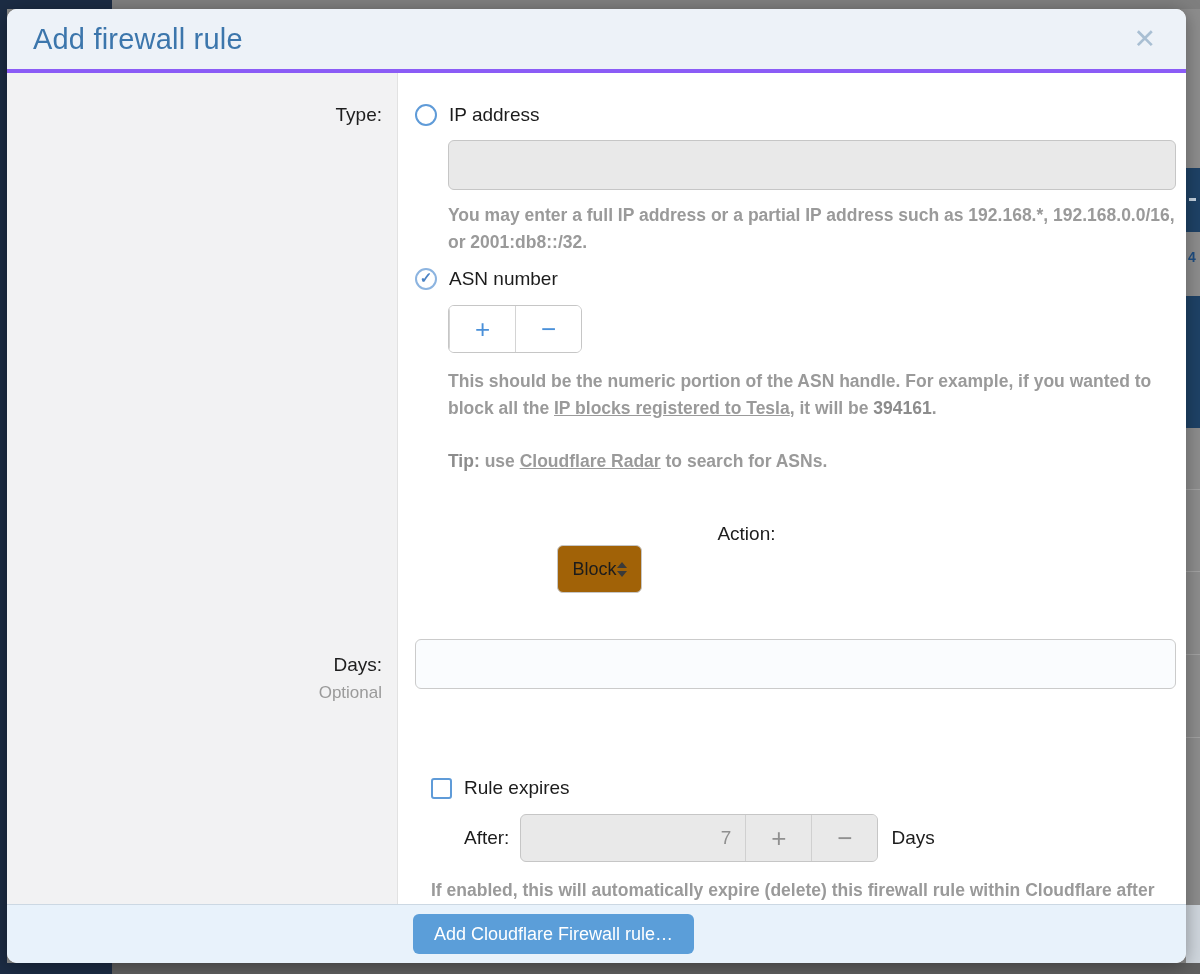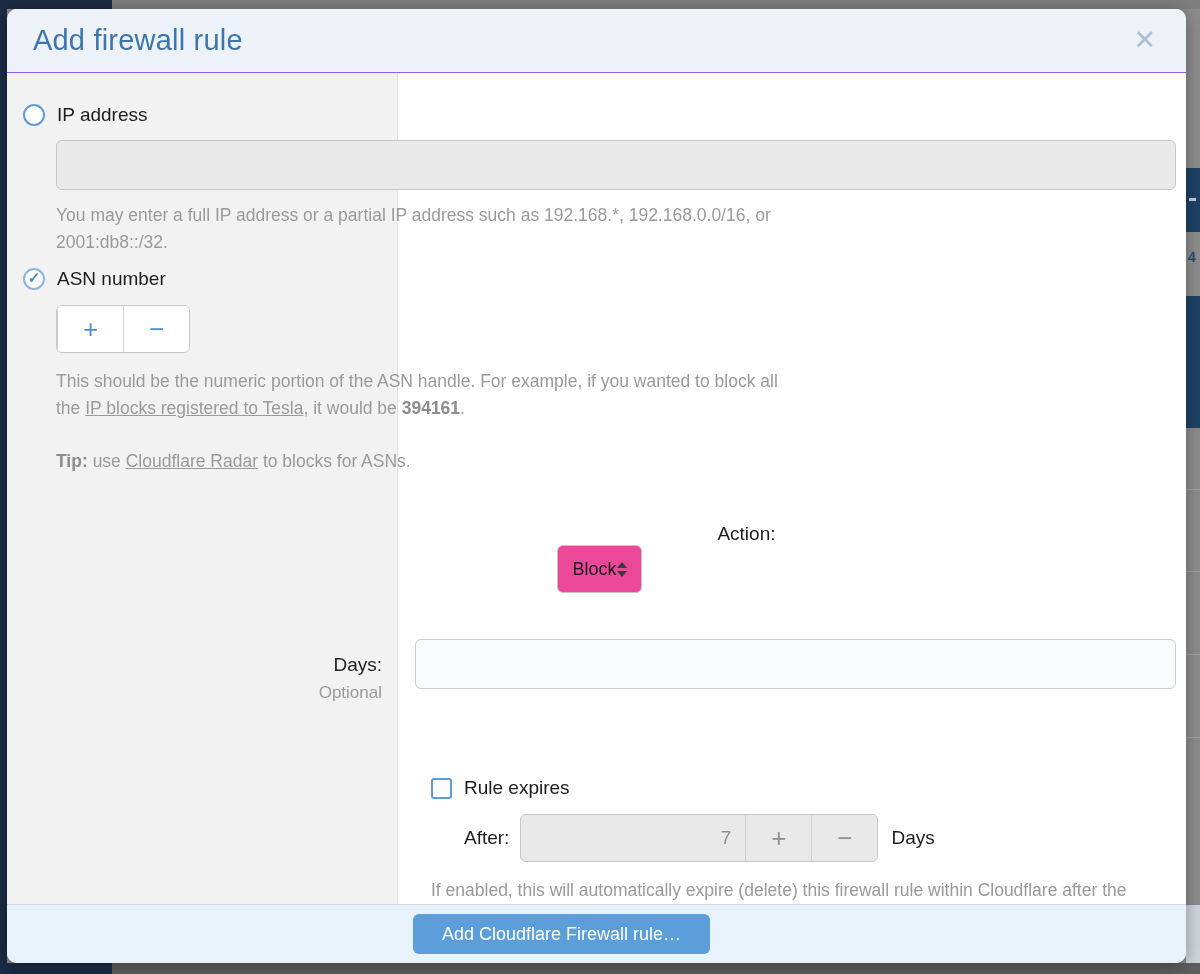--- a/index.html
+++ b/index.html
@@ -26,21 +26,21 @@
   .strip-foot  { position:absolute; left:0; right:0; bottom:0; height:58px; background:#cfd6dd; }
 
   
   .modal {
     position:absolute; left:7px; top:9px; right:14px; bottom:11px;
     background:#fff; border-radius:10px; overflow:hidden;
     display:flex; flex-direction:column;
     box-shadow:0 3px 18px rgba(0,0,0,0.35);
   }
   .modal-header {
-    height:64px; flex:none; background:#edf2f8; border-bottom:1px solid #8b5cf6;
+    height:64px; flex:none; background:#edf2f8; border-bottom:4px solid #8b5cf6;
     display:flex; align-items:center; padding:0 30px 0 26px;
   }
   .modal-title { font-size:29px; color:#3c76ac; letter-spacing:0.2px; }
   .modal-close { margin-left:auto; color:#a9bfd3; font-size:27px; line-height:1; cursor:pointer; }
 
   .modal-body { flex:1; position:relative; background:#fff; overflow:hidden; }
   .sidebar {
     position:absolute; left:0; top:0; bottom:0; width:391px;
     background:#f2f2f3; border-right:1px solid #e2e2e2;
   }
@@ -70,21 +70,21 @@
 
   .text-input {
     width:100%; height:50px; border:1px solid #c6c6c6; border-radius:6px;
     font-size:18px; padding:0 14px; font-family:"Liberation Sans",sans-serif;
     outline:none;
   }
   .input-disabled { background:#e9e9e9; }
   .input-note { background:#fafcfe; border-color:#cbcbcb; }
 
   .help {
-    font-size:17.5px; line-height:27px; color:#9a9a9a;
+    font-size:17.5px; line-height:27px; color:#9a9a9a;font-weight:bold;
   }
   .help a, .help .lnk { color:#9a9a9a; text-decoration:underline; cursor:pointer; }
   .help b { color:#8c8c8c; }
 
   .stepper {
     display:inline-flex; height:48px; border:1px solid #c6c6c6; border-radius:6px;
     overflow:hidden; background:#fff;
   }
   .stepper input {
     width:224px; border:none; outline:none; text-align:right; padding-right:14px;
@@ -93,21 +93,21 @@
   .stepper .step-btn {
     width:66px; flex:none; border-left:1px solid #d4d4d4;
     display:flex; align-items:center; justify-content:center;
     font-size:26px; color:#4a90d9; background:#fff; cursor:pointer;
   }
   .stepper.disabled { background:#e9e9e9; }
   .stepper.disabled input { color:#8f8f8f; }
   .stepper.disabled .step-btn { background:#e9e9e9; color:#909090; border-left-color:#d0d0d0; }
 
   .select {
-    height:48px; border:1px solid #c6c6c6; border-radius:6px; background:#ec4899;
+    height:48px; border:1px solid #c6c6c6; border-radius:6px; background:#a16207;
     display:flex; align-items:center; padding:0 14px; font-size:18px; color:#1c1c1c;
     position:relative; cursor:pointer;
   }
   .select-arrows { margin-left:auto; display:flex; flex-direction:column; gap:3px; align-items:center; }
   .tri-up   { width:0; height:0; border-left:5px solid transparent; border-right:5px solid transparent; border-bottom:6px solid #3a3a3a; }
   .tri-down { width:0; height:0; border-left:5px solid transparent; border-right:5px solid transparent; border-top:6px solid #3a3a3a; }
 
   .checkbox {
     width:21px; height:21px; flex:none; border:2px solid #5f9bd8; border-radius:3px; background:#fff;
   }
@@ -116,21 +116,21 @@
   .after-label { font-size:19px; color:#1c1c1c; margin-right:11px; }
   .days-label  { font-size:19px; color:#1c1c1c; margin-left:13px; }
 
   .opt-sub { font-size:17px; color:#9a9a9a; margin-top:2px; }
 
   .modal-footer {
     height:59px; flex:none; background:#e8f2fb; border-top:1px solid #ccd8e3;
     display:flex; align-items:center;
   }
   .submit-btn {
-    margin-left:406px; height:40px; padding:0 29px; border:none; border-radius:6px;
+    margin-left:406px; height:40px; padding:0 21px; border:none; border-radius:6px;
     background:#5b9ed9; color:#fff; font-size:18px; font-family:"Liberation Sans",sans-serif;
     cursor:pointer;
   }
 
   .mt12 { margin-top:12px; } .mt10 { margin-top:10px; } .mt13 { margin-top:13px; }
   .mt15 { margin-top:15px; } .mt26 { margin-top:26px; } .mt46 { margin-top:46px; }
   .mt48 { margin-top:48px;flex-direction:column; } .mt69 { margin-top:69px;gap:16px; }
   .maxw-help   { max-width:735px; }
   .maxw-expire { max-width:750px; }
   .lbl-note { padding-top:13px; line-height:26px; }
@@ -163,20 +163,21 @@
     <div class="modal-title">Add firewall rule</div>
     <div class="modal-close">✕</div>
   </div>
 
   <div class="modal-body">
     <div class="sidebar"></div>
 
     <div class="form">
 
       <div class="row">
+        <div class="lbl lbl-type">Type:</div>
         <div class="ctl">
 
           <div class="opt-row">
             <span class="radio"></span>
             <span class="opt-label">IP address</span>
           </div>
 
           <div class="indent mt12">
             <input class="text-input input-disabled" type="text" disabled="" value="" style="">
           </div>
@@ -190,25 +191,25 @@
           </div>
 
           <div class="indent mt13">
             <div class="stepper">
               <div class="step-btn">+</div>
               <div class="step-btn">−</div>
             </div>
           </div>
 
           <div class="indent mt15 help maxw-help">
-            <span>This should be the numeric portion of the ASN handle. For example, if you wanted to block all the </span><span class="lnk">IP blocks registered to Tesla</span><span>, it would be </span><b>394161</b><span>.</span>
+            <span>This should be the numeric portion of the ASN handle. For example, if you wanted to block all the </span><span class="lnk">IP blocks registered to Tesla</span><span>, it will be </span><b>394161</b><span>.</span>
           </div>
 
           <div class="indent mt26 help">
-            <b>Tip:</b><span> use </span><span class="lnk">Cloudflare Radar</span><span> to blocks for ASNs.</span>
+            <b>Tip:</b><span> use </span><span class="lnk">Cloudflare Radar</span><span> to search for ASNs.</span>
           </div>
 
         </div>
       </div>
 
       <div class="row mt48" style="align-items:center">
         <div class="lbl">Action:</div>
         <div class="ctl">
           <div class="select">
             <span>Block</span>

